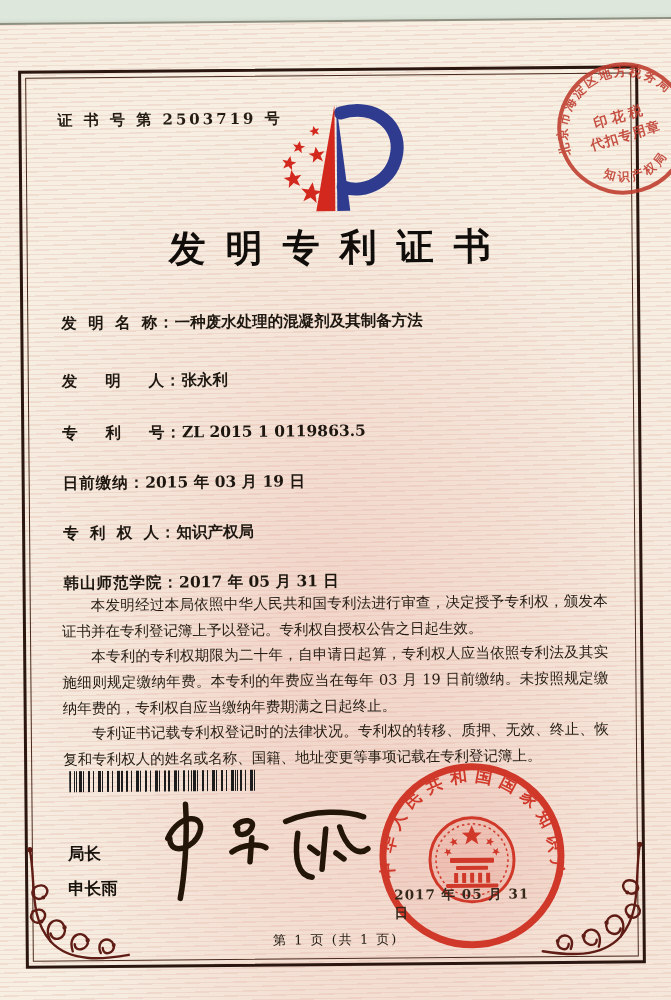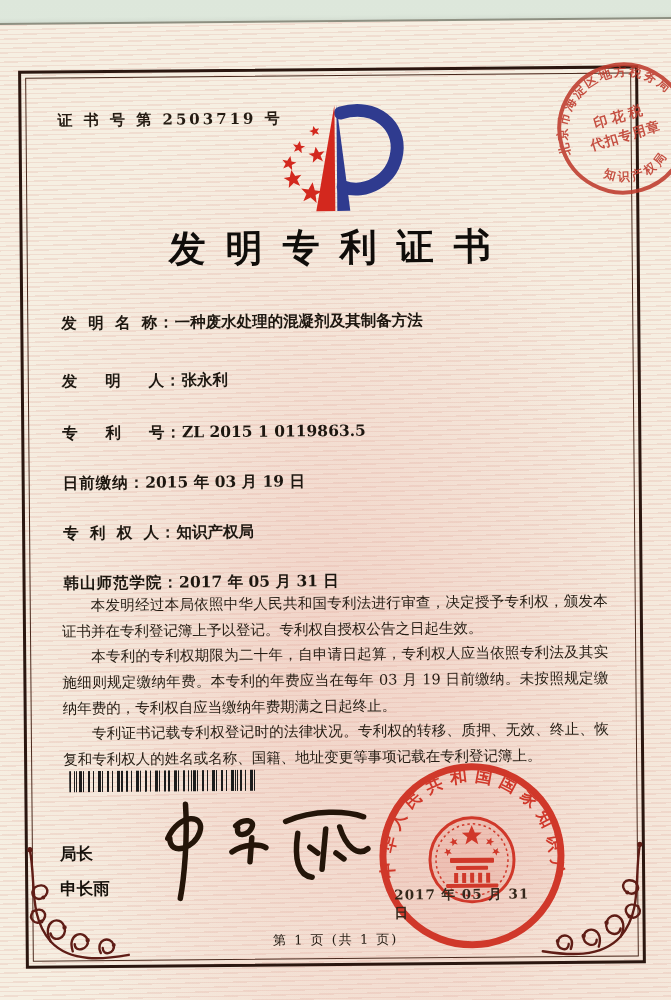--- a/index.html
+++ b/index.html
@@ -46,21 +46,21 @@
     position:absolute;left:36px;top:520px;width:546px;
     font-size:14.5px;line-height:1.77;color:#241c13;text-align:justify;
   }
   .body-text p{margin:0;text-indent:2em;}
   .barcode{
     position:absolute;left:42px;top:698px;width:188px;height:21px;
     background:
       repeating-linear-gradient(90deg,#1c1c1c 0 2px,transparent 2px 5px,#1c1c1c 5px 6px,transparent 6px 10px,#1c1c1c 10px 13px,transparent 13px 14px,#1c1c1c 14px 15px,transparent 15px 19px),
       repeating-linear-gradient(90deg,transparent 0 7px,#1c1c1c 7px 8px,transparent 8px 23px);
   }
-  .signer{position:absolute;left:32px;top:764px;font-size:16.5px;color:#17120c;font-weight:600;line-height:2.1;}
+  .signer{position:absolute;left:40px;top:764px;font-size:16.5px;color:#17120c;font-weight:600;line-height:2.1;}
   .signature{position:absolute;left:112px;top:726px;width:236px;height:110px;}
   .seal{position:absolute;left:346px;top:688px;width:196px;height:196px;}
   .seal-date{
     position:absolute;left:366px;top:816px;width:150px;font-size:13.5px;
     color:#35281c;letter-spacing:1px;z-index:3;font-weight:600;
   }
   .footer-page{
     position:absolute;left:0;top:860px;width:100%;text-align:center;
     font-size:13px;color:#241c13;letter-spacing:2px;
   }

